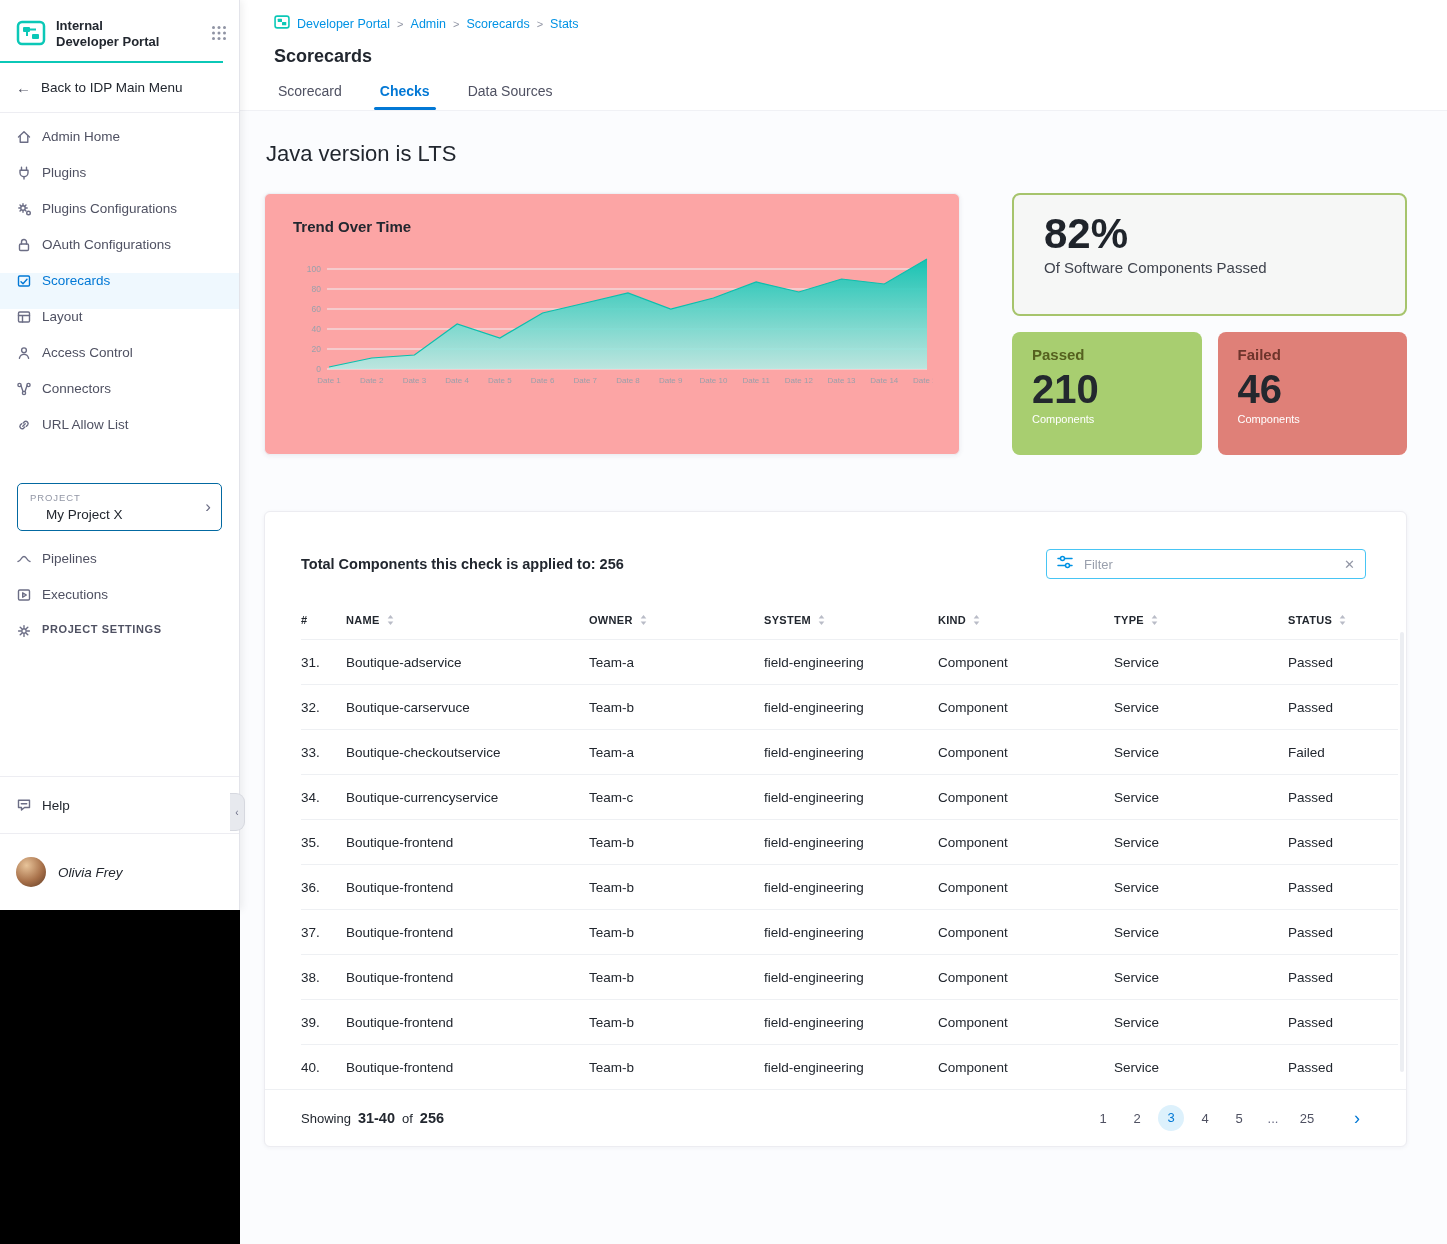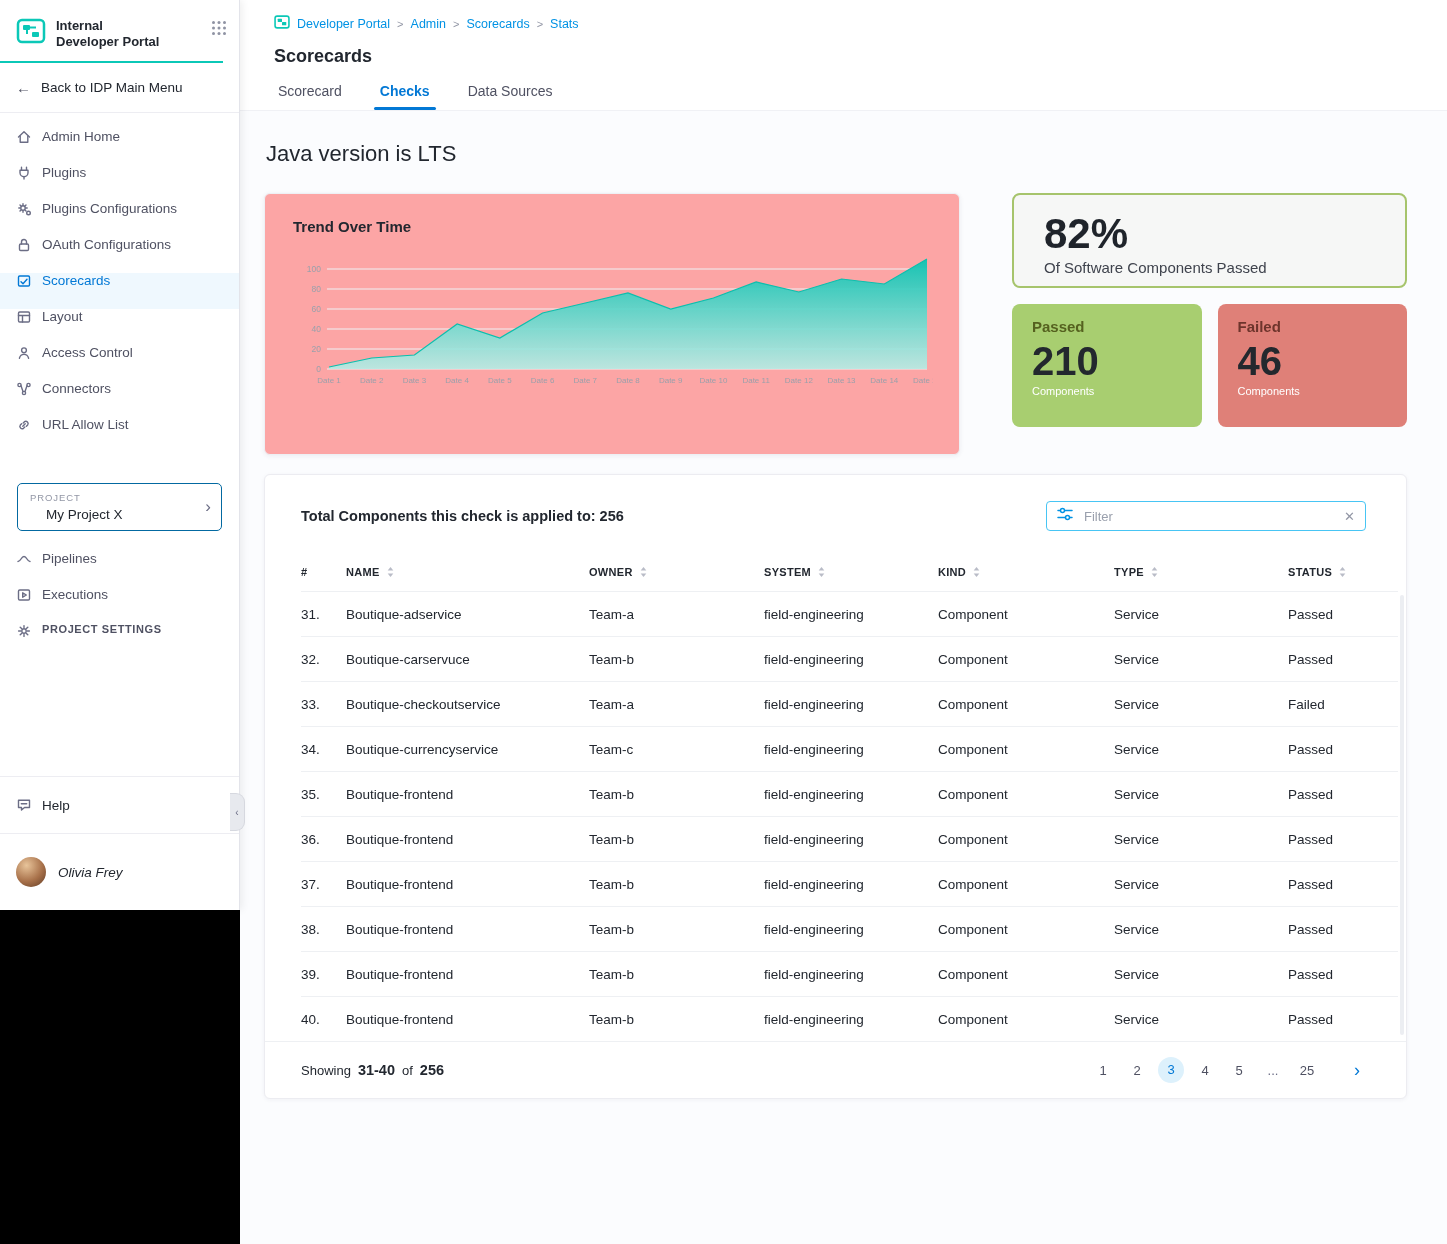--- a/index.html
+++ b/index.html
@@ -1,21 +1,21 @@
 <!DOCTYPE html>
 <html><head>
 <meta charset="utf-8">
 <style>
   html,body{margin:0;padding:0;}
   body{width:1447px;height:1244px;background:#000;font-family:"Liberation Sans",sans-serif;overflow:hidden;position:relative;-webkit-font-smoothing:antialiased;}
   .app{position:absolute;inset:0;}
 
   
   .sidebar{position:absolute;left:0;top:0;width:240px;height:910px;background:#fff;border-right:1px solid #e3e4ea;box-shadow:2px 0 8px rgba(0,0,0,.07);box-sizing:border-box;z-index:3;}
-  .sb-header{display:flex;align-items:flex-start;gap:10px;padding:16px 12px 12px 16px;}
+  .sb-header{display:flex;align-items:center;gap:10px;padding:16px 12px 12px 16px;}
   .sb-header .logo svg{display:block;}
   .logo-text{font-size:13px;font-weight:700;color:#22272f;line-height:1.2;padding-top:2px;}
   .grid-ic{margin-left:auto;padding-top:4px;cursor:pointer;}
   .teal-divider{height:2px;background:#0bc8b7;margin:0 16px 0 0;}
   .back-row{display:flex;align-items:center;gap:10px;padding:16px;font-size:13.5px;color:#22272f;border-bottom:1px solid #ededf2;cursor:pointer;}
   .back-arrow{color:#4f5162;font-size:15px;}
   .sb-nav{margin-top:16px;}
   .nav-item{display:flex;align-items:flex-start;gap:10px;height:36px;padding:0 16px;font-size:13.5px;color:#4f5162;cursor:pointer;}
   .nav-item .ic{width:16px;height:16px;color:#6b6d85;flex:0 0 16px;}
   .nav-item .ic svg{display:block;}
@@ -48,35 +48,35 @@
 
   .content{padding:0 40px 40px 24px;}
   .check-title{font-size:22px;font-weight:400;color:#22272f;margin:30px 0 26px 2px;}
 
   .top-row{display:flex;gap:52px;}
   .chart-card{width:696px;height:262px;background:#fca5a5;border:1px solid #eef0f4;border-radius:6px;box-shadow:0 1px 5px rgba(40,48,70,.07);box-sizing:border-box;padding:24px 28px;}
   .chart-title{font-size:15px;font-weight:600;color:#22272f;}
   .chart-wrap{margin-top:16px;}
 
   .right-col{flex:1;display:flex;flex-direction:column;gap:16px;}
-  .pct-card{height:95px;border:2px solid #a6c46c;background:#f6f7f6;border-radius:8px;box-sizing:border-box;padding:16px 30px;}
+  .pct-card{height:123px;border:2px solid #a6c46c;background:#f6f7f6;border-radius:8px;box-sizing:border-box;padding:16px 30px;}
   .pct{font-size:42px;font-weight:700;color:#1f242b;line-height:1.1;}
   .pct-cap{font-size:15px;color:#3f434d;margin-top:2px;}
   .pf-row{display:flex;gap:16px;}
   .pf-card{flex:1;height:123px;border-radius:8px;box-sizing:border-box;padding:14px 20px;position:relative;}
   .pf-card.passed{background:#a8ce70;}
   .pf-card.failed{background:#df8078;}
   .pf-label{font-size:15px;font-weight:600;}
   .passed .pf-label{color:#55611f;}
   .failed .pf-label{color:#6e342c;}
   .pf-value{font-size:40px;font-weight:700;color:#23282e;line-height:1.1;margin-top:4px;}
   .pf-cap{font-size:11px;color:#fff;margin-top:2px;}
 
   
-  .table-card{margin-top:19px;background:#fff;border:1px solid #ececf1;border-radius:6px;box-shadow:0 1px 4px rgba(40,48,70,.05);position:relative;padding-top:26px;}
+  .table-card{margin-top:56px;background:#fff;border:1px solid #ececf1;border-radius:6px;box-shadow:0 1px 4px rgba(40,48,70,.05);position:relative;padding-top:37px;}
   .table-top{display:flex;justify-content:space-between;align-items:center;padding:0 40px 0 36px;}
   .tbl-title{font-size:14.5px;font-weight:700;color:#22272f;}
   .filter-box{width:320px;height:30px;border:1px solid #47c5f4;border-radius:4px;display:flex;align-items:center;gap:9px;padding:0 10px;background:#fff;box-sizing:border-box;}
   .filter-box input{border:none;outline:none;flex:1;font-size:13px;color:#22272f;font-family:"Liberation Sans",sans-serif;background:transparent;}
   .filter-box input::placeholder{color:#9aa0ad;}
   .filter-x{color:#9296a5;font-size:13px;cursor:pointer;}
 
   .tbl{margin:22px 8px 0 36px;}
   .thead,.trow{display:grid;grid-template-columns:45px 243px 175px 174px 176px 174px 1fr;align-items:center;}
   .thead{height:38px;}

